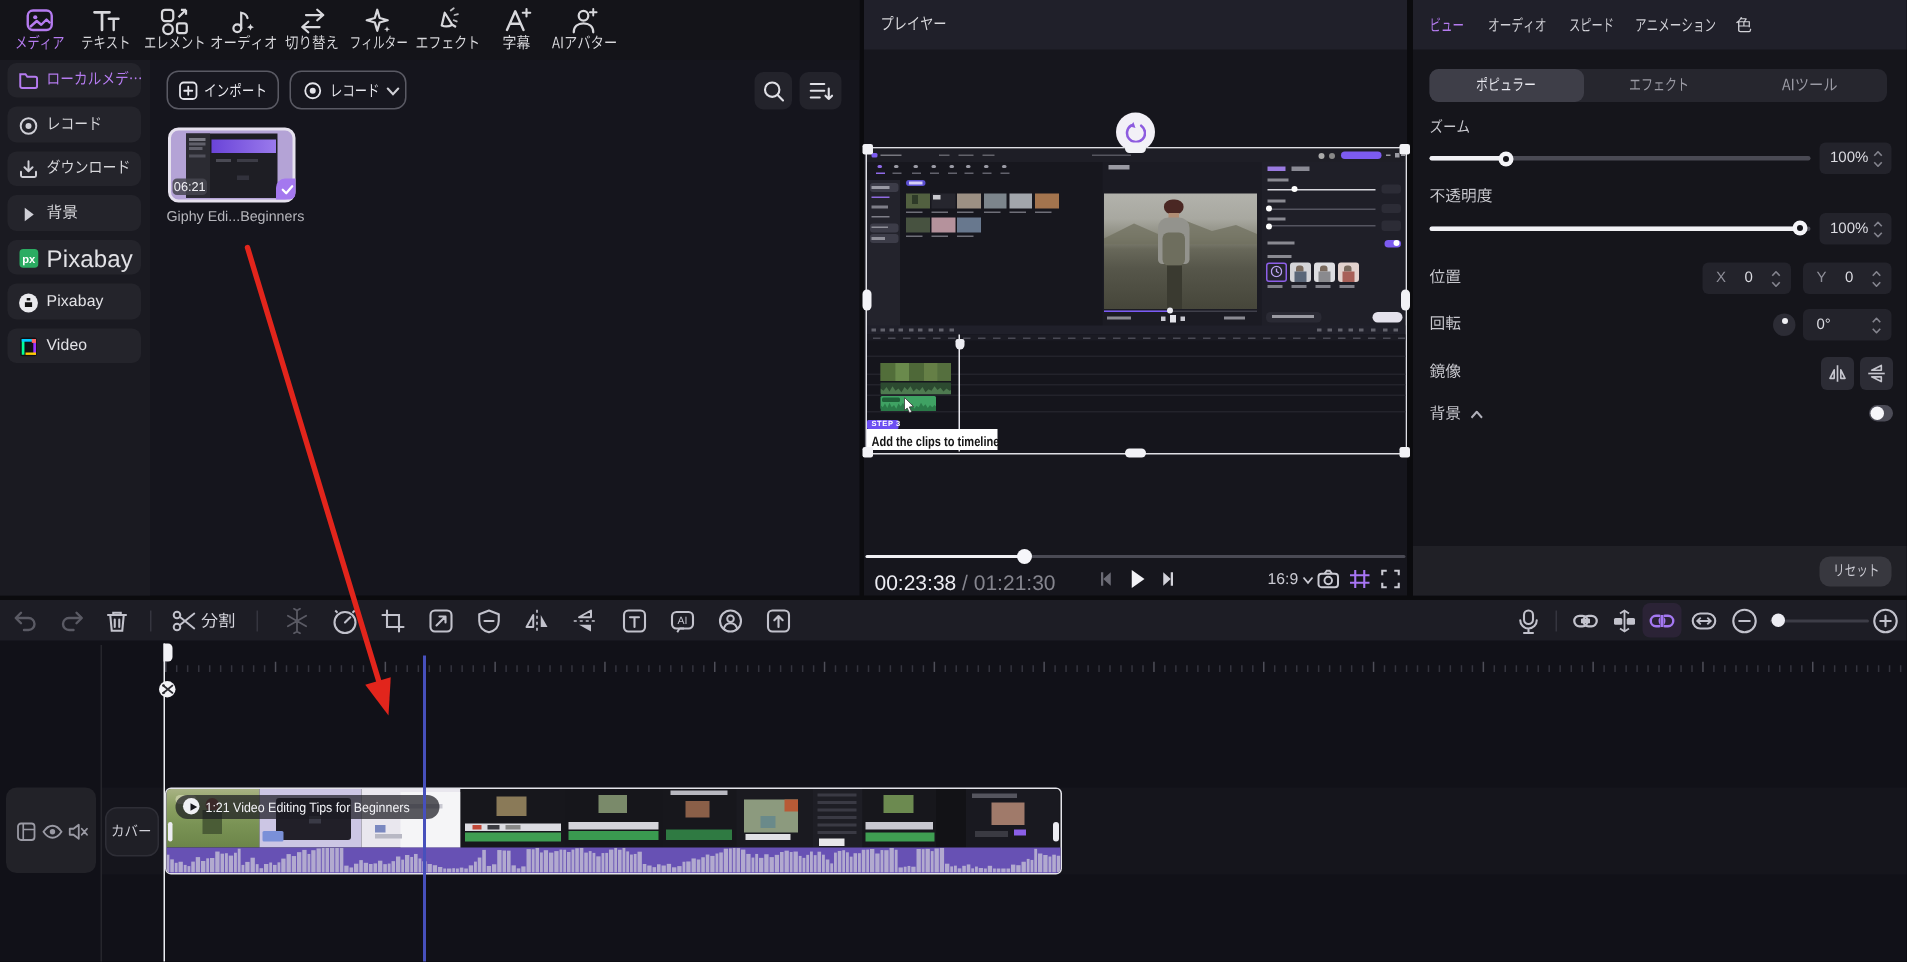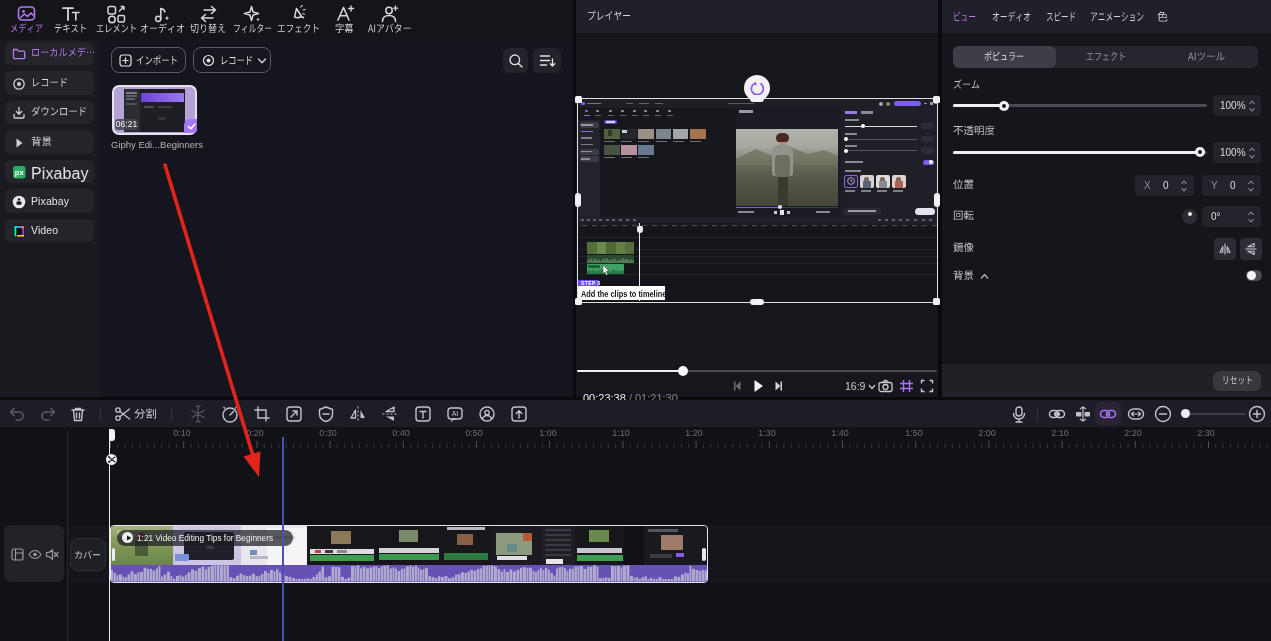--- a/index.html
+++ b/index.html
@@ -402,21 +402,21 @@
     <div class="abs" style="left:932.5px;top:95.5px;width:7px;height:7px;background:#f2f2f6;border-radius:1.5px"></div>
     <div class="abs" style="left:574.5px;top:297.5px;width:7px;height:7px;background:#f2f2f6;border-radius:1.5px"></div>
     <div class="abs" style="left:932.5px;top:297.5px;width:7px;height:7px;background:#f2f2f6;border-radius:1.5px"></div>
     <div class="abs" style="left:750px;top:96px;width:14px;height:6px;background:#f2f2f6;border-radius:3px"></div>
     <div class="abs" style="left:750px;top:299px;width:14px;height:6px;background:#f2f2f6;border-radius:3px"></div>
     <div class="abs" style="left:575px;top:193px;width:6px;height:14px;background:#f2f2f6;border-radius:3px"></div>
     <div class="abs" style="left:934px;top:193px;width:6px;height:14px;background:#f2f2f6;border-radius:3px"></div>
     <div class="abs" style="left:577px;top:369.5px;width:360px;height:2.5px;background:#4a4a54;border-radius:2px"></div>
     <div class="abs" style="left:577px;top:369.5px;width:106px;height:2.5px;background:#f0f0f4;border-radius:2px"></div>
     <div class="abs" style="left:678px;top:365.5px;width:10px;height:10px;background:#f6f6fa;border-radius:50%"></div>
-    <div class="abs" style="left:583px;top:392px;font-size:11px;color:#ececf2">00:23:38 <span style="color:#85858e">/ 01:21:30</span></div>
+    <div class="abs" style="left:583px;top:380px;font-size:14px;color:#ececf2">00:23:38 <span style="color:#85858e">/ 01:21:30</span></div>
     <svg style="position:absolute;left:731px;top:379px;" width="14" height="14" viewBox="0 0 14 14">
       <path d="M9.5 2.5 L4.5 7 L9.5 11.5 Z" fill="#6b6b75"></path>
       <rect x="3" y="2.5" width="1.5" height="9" fill="#6b6b75"></rect>
     </svg>
     <svg style="position:absolute;left:751px;top:378px;" width="14" height="16" viewBox="0 0 14 16">
       <path d="M3.5 2 L12 8 L3.5 14 Z" fill="#f2f2f6"></path>
     </svg>
     <svg style="position:absolute;left:771px;top:379px;" width="14" height="14" viewBox="0 0 14 14">
       <path d="M4.5 2.5 L9.5 7 L4.5 11.5 Z" fill="#d2d2da"></path>
       <rect x="9.5" y="2.5" width="1.5" height="9" fill="#d2d2da"></rect>
@@ -647,37 +647,20 @@
         <circle cx="9" cy="9" r="7.5" fill="none" stroke="#c2c2cc" stroke-width="1.4"></circle>
         <path d="M5.5 9 h7" stroke="#c2c2cc" stroke-width="1.4" stroke-linecap="round"></path>
       </svg>
       <div class="abs" style="left:1180px;top:12.5px;width:66px;height:2.5px;background:#3d3d47;border-radius:2px"></div>
       <div class="abs" style="left:1181px;top:9px;width:9px;height:9px;background:#ececf2;border-radius:50%"></div>
       <svg style="position:absolute;left:1248px;top:4.5px;" width="18" height="18" viewBox="0 0 18 18">
         <circle cx="9" cy="9" r="7.5" fill="none" stroke="#c2c2cc" stroke-width="1.4"></circle>
         <path d="M5.5 9 h7 M9 5.5 v7" stroke="#c2c2cc" stroke-width="1.4" stroke-linecap="round"></path>
       </svg>
       <div class="abs" style="left:67px;top:30px;width:1px;height:211px;background:#26262c;"></div>
-      <div class="abs" style="left:0;top:28px;width:1271px;height:20px;font-size:9px;color:#6e6e78">
-        <div class="abs" style="left:170px;top:0;width:24px;text-align:center">0:10</div>
-        <div class="abs" style="left:243px;top:0;width:24px;text-align:center">0:20</div>
-        <div class="abs" style="left:316px;top:0;width:24px;text-align:center">0:30</div>
-        <div class="abs" style="left:389px;top:0;width:24px;text-align:center">0:40</div>
-        <div class="abs" style="left:462px;top:0;width:24px;text-align:center">0:50</div>
-        <div class="abs" style="left:536px;top:0;width:24px;text-align:center">1:00</div>
-        <div class="abs" style="left:609px;top:0;width:24px;text-align:center">1:10</div>
-        <div class="abs" style="left:682px;top:0;width:24px;text-align:center">1:20</div>
-        <div class="abs" style="left:755px;top:0;width:24px;text-align:center">1:30</div>
-        <div class="abs" style="left:828px;top:0;width:24px;text-align:center">1:40</div>
-        <div class="abs" style="left:902px;top:0;width:24px;text-align:center">1:50</div>
-        <div class="abs" style="left:975px;top:0;width:24px;text-align:center">2:00</div>
-        <div class="abs" style="left:1048px;top:0;width:24px;text-align:center">2:10</div>
-        <div class="abs" style="left:1121px;top:0;width:24px;text-align:center">2:20</div>
-        <div class="abs" style="left:1194px;top:0;width:24px;text-align:center">2:30</div>
-      </div>
       <svg style="position:absolute;left:0px;top:41px;" width="1271" height="9" viewBox="0 0 1271 9">
         <rect x="110.0" y="0" width="1" height="7" fill="#4e4e58"></rect>
         <rect x="117.3" y="2.5" width="1" height="4.5" fill="#34343e"></rect>
         <rect x="124.6" y="2.5" width="1" height="4.5" fill="#34343e"></rect>
         <rect x="132.0" y="2.5" width="1" height="4.5" fill="#34343e"></rect>
         <rect x="139.3" y="2.5" width="1" height="4.5" fill="#34343e"></rect>
         <rect x="146.6" y="2.5" width="1" height="4.5" fill="#34343e"></rect>
         <rect x="153.9" y="2.5" width="1" height="4.5" fill="#34343e"></rect>
         <rect x="161.2" y="2.5" width="1" height="4.5" fill="#34343e"></rect>
         <rect x="168.6" y="2.5" width="1" height="4.5" fill="#34343e"></rect>

